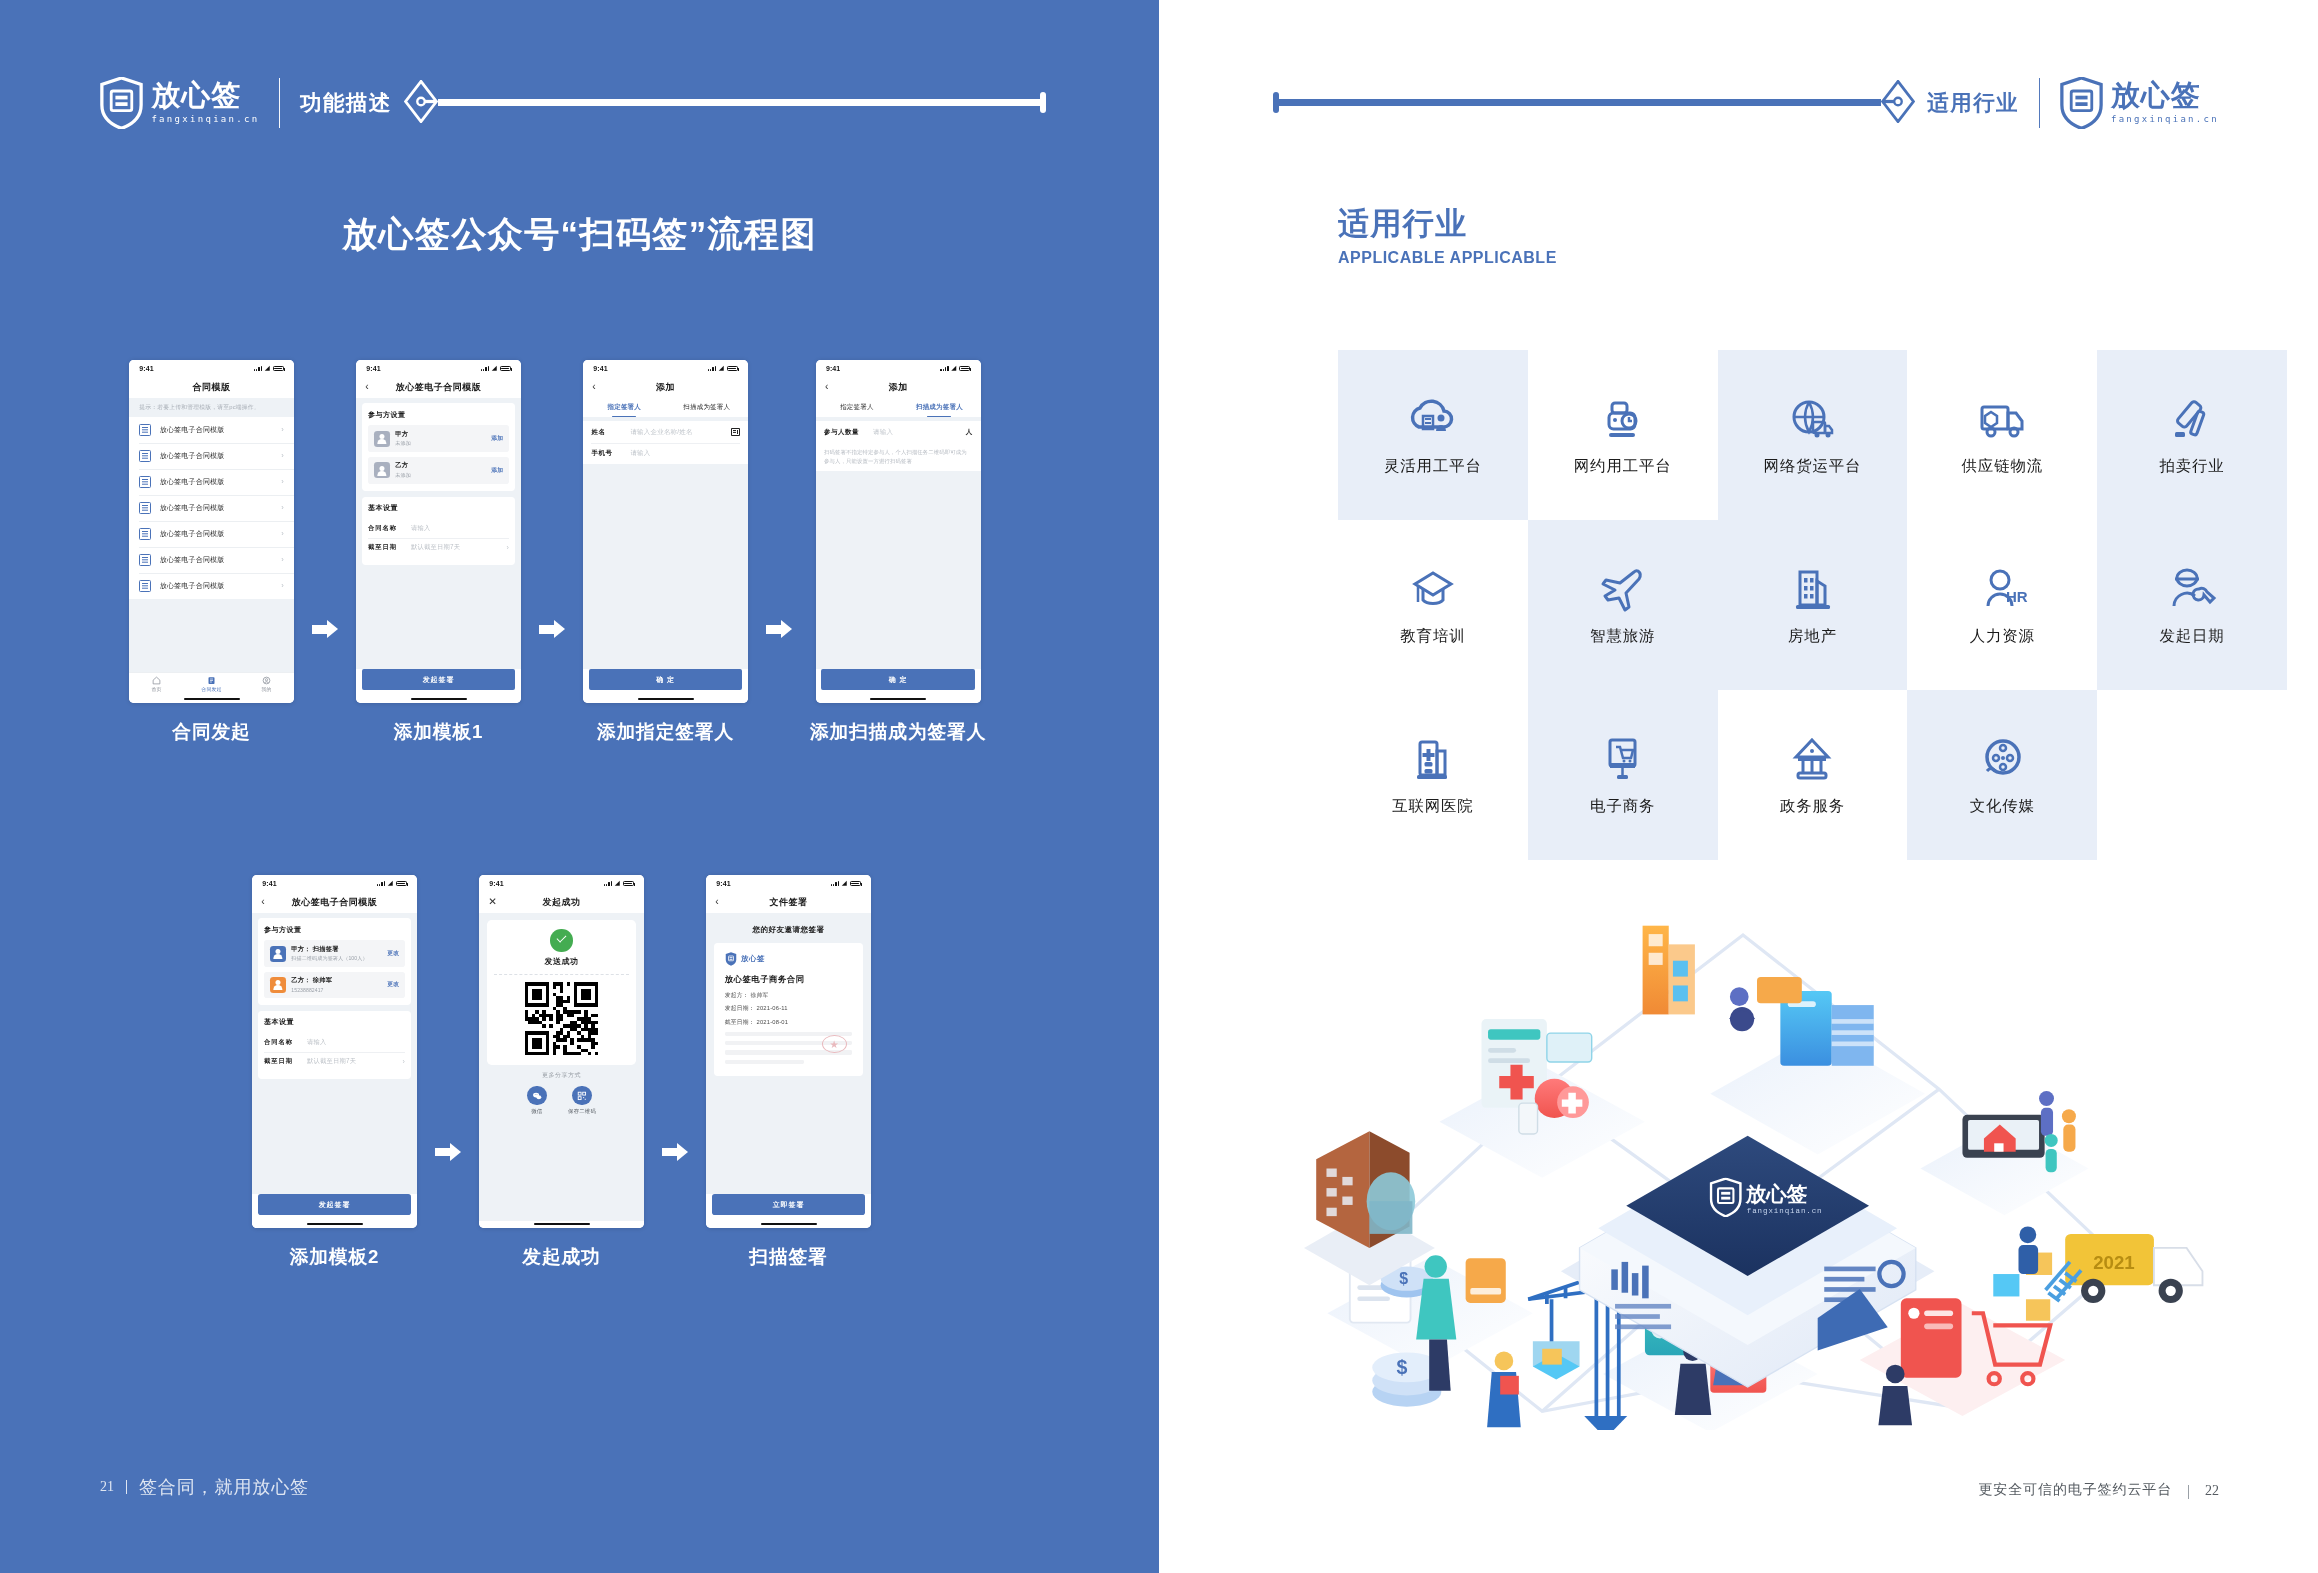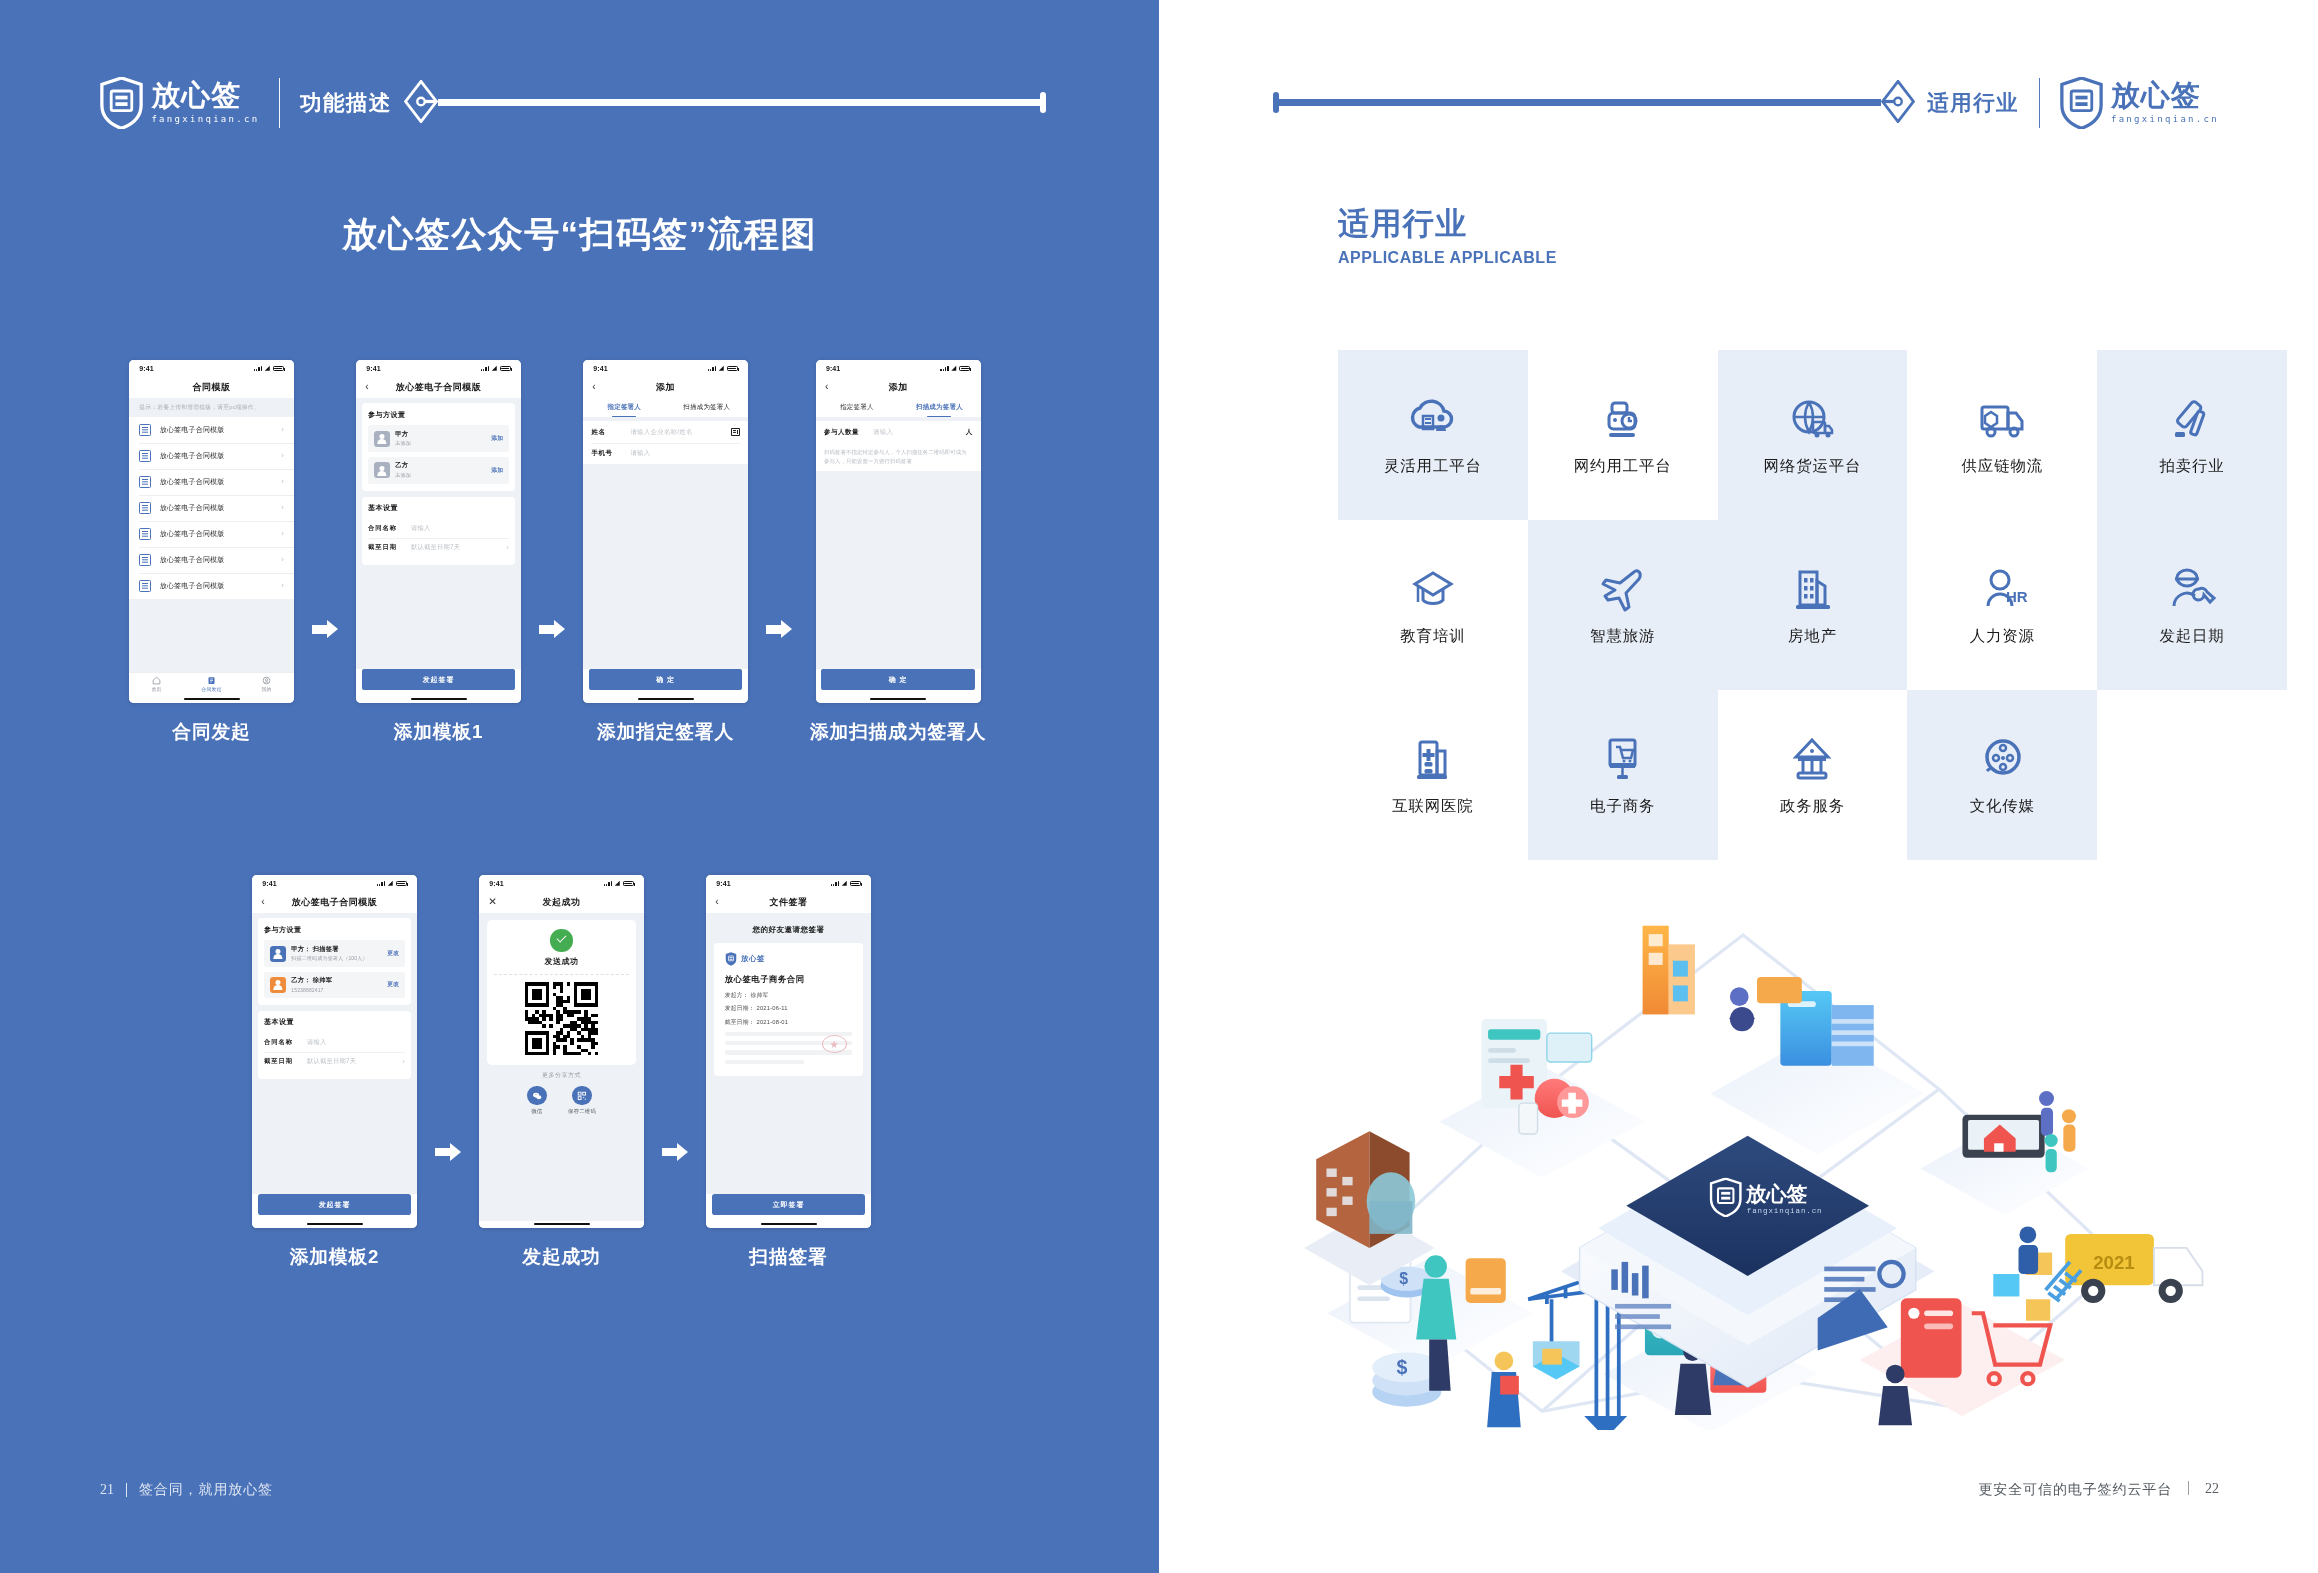--- a/index.html
+++ b/index.html
@@ -241,21 +241,21 @@
   .arrow::before{content:"";position:absolute;left:0;top:5.1px;width:16px;height:8.4px;background:#fff;}
   .arrow::after{content:"";position:absolute;right:0;top:0;border-left:11.2px solid #fff;
       border-top:9.3px solid transparent;border-bottom:9.3px solid transparent;}
 
   .footer-left{
     position:absolute;left:100px;bottom:75px;display:flex;align-items:center;gap:12px;
     color:#dfe6f2;
   }
   .footer-left .pg{font-size:14px;font-family:"Liberation Serif","DejaVu Serif",serif;}
   .footer-left .sep{width:0.9px;height:14px;background:#dfe6f2;}
-  .footer-left .ft{font-size:14px;font-family:"Liberation Serif","DejaVu Serif",serif;letter-spacing:0.9px;}
+  .footer-left .ft{font-size:18px;font-family:"Liberation Serif","DejaVu Serif",serif;letter-spacing:0.9px;}
 
   
   .hdr-right{
     position:absolute;right:100px;top:70px;display:flex;align-items:center;height:65px;
   }
   .hdr-right .pen-rule{margin-left:0;margin-right:12px;}
   .hdr-right .pen-rule .bar{background:#4a72b8;width:603px;}
   .hdr-right .pen-rule .cap{background:#4a72b8;}
   .hdr-right .hdr-label{color:#4a72b8;}
   .hdr-right .vdiv{background:#4a72b8;}
@@ -276,21 +276,21 @@
     gap:12px;background:#ffffff;
   }
   .ind-cell.shade{background:#e8eef8;}
   .ind-cell .ico{width:52px;height:50px;display:flex;align-items:center;justify-content:center;}
   .ind-cell .ico svg{width:100%;height:100%;}
   .ind-cell .lab{font-size:15.4px;color:#1b1b1b;letter-spacing:0.9px;white-space:nowrap;}
 
   .illus{position:absolute;left:140px;top:879px;width:916px;height:551px;}
 
   .footer-right{
-    position:absolute;right:100px;bottom:75px;display:flex;align-items:flex-start;gap:16px;color:#555b61;
+    position:absolute;right:100px;bottom:75px;display:flex;align-items:flex-end;gap:16px;color:#555b61;
   }
   .footer-right .ft{font-size:14px;font-family:"Liberation Serif","DejaVu Serif",serif;letter-spacing:0.9px;}
   .footer-right .sep{width:0.9px;height:14px;background:#9aa0a6;}
   .footer-right .pg{font-size:14px;font-family:"Liberation Serif","DejaVu Serif",serif;}
 </style>
 </head>
 <body>
 
 <div class="spread">
 

